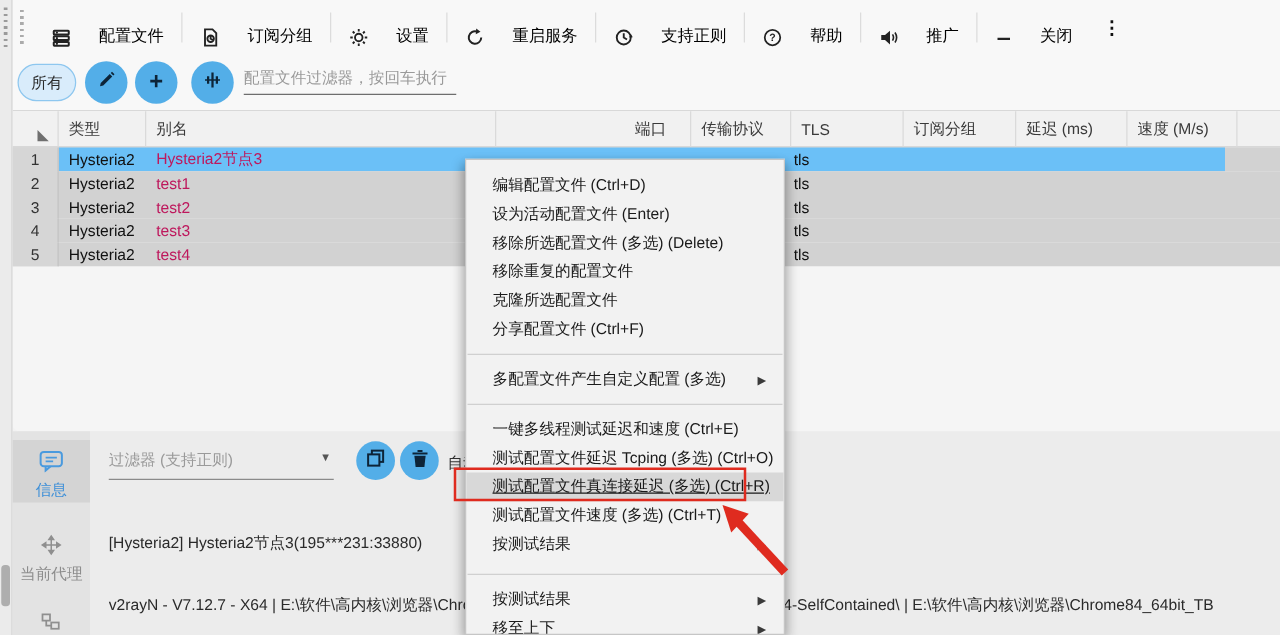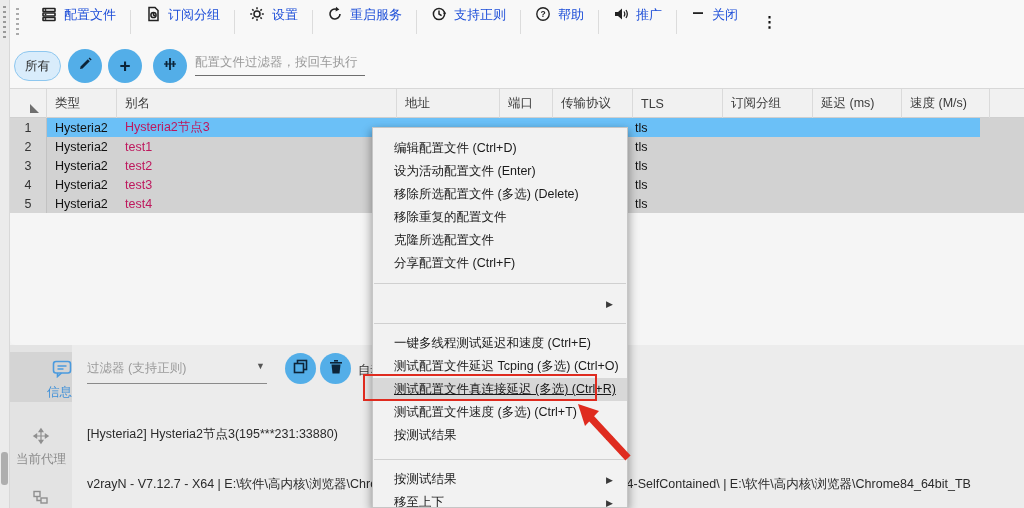--- a/index.html
+++ b/index.html
@@ -9,21 +9,21 @@
   
   .left-strip { position:absolute; left:0; top:0; width:10px; height:508px; background:#ebebeb; border-right:1px solid #d8d8d8; z-index:5; }
   .left-strip .gripper { position:absolute; left:3px; top:6px; width:3px; height:34px;
     background:repeating-linear-gradient(#9a9a9a 0 2px, transparent 2px 5px); }
   .left-thumb { position:absolute; left:1px; top:452px; width:7px; height:33px; background:#aeaeae; border-radius:3px; }
 
   
   .toolbar { position:absolute; left:10px; top:0; width:1014px; height:44px; background:#f8f8f8; display:flex; align-items:center; }
   .tb-gripper { width:3px; height:28px; margin:0 8px 0 6px;
     background:repeating-linear-gradient(#ababab 0 2px, transparent 2px 5px); }
-  .tb-item { display:flex; align-items:flex-start; gap:7px; padding:0 14px; height:32px; cursor:default; font-size:13px; color:#1d4ed8; }
+  .tb-item { display:flex; align-items:flex-end; gap:22px; padding:0 14px; height:32px; cursor:default; font-size:13px; color:#000000; }
   .tb-sep { width:1px; height:24px; background:#dcdcdc; }
   .tb-icon svg { display:block; }
   .tb-dots { font-size:15px; font-weight:bold; letter-spacing:0; padding:0 10px; color:#111; }
 
   
   .filterbar { position:absolute; left:10px; top:44px; width:1014px; height:44px; background:#f8f8f8; }
   .pill { position:absolute; left:4px; top:7px; width:47px; height:30px; border-radius:15px; background:#d9ecfb; border:1px solid #8ec7ef; font-size:12.5px; color:#2b2b2b; display:flex; align-items:center; justify-content:center; }
   .circle-btn { position:absolute; top:5px; width:34px; height:34px; border-radius:50%; background:#53aee8; display:flex; align-items:center; justify-content:center; color:#0d2438; }
   .circle-btn.edit { left:58px; }
   .circle-btn.add  { left:98px; font-size:19px; font-weight:bold; }
@@ -43,21 +43,21 @@
   .row .sel-band { position:absolute; left:37px; top:0; width:933px; height:19px; }
   .row.active .sel-band { background:#6bc0f7; }
   .row .typecell  { position:absolute; left:45px; top:0; height:19px; display:flex; align-items:center; color:#111; }
   .row .aliascell { position:absolute; left:115px; top:0; height:19px; display:flex; align-items:center; color:#be185d; }
   .row .tlscell   { position:absolute; left:625px; top:0; height:19px; display:flex; align-items:center; color:#111; }
 
   
   .bottom-panel { position:absolute; left:10px; top:345px; width:1014px; height:163px; background:#ececec; border-radius:6px 0 0 0; }
   .side-nav { position:absolute; left:0; top:0; width:62px; height:163px; background:#e3e3e3; }
   .side-item { position:absolute; left:0; width:62px; text-align:center; font-size:12.5px; }
-  .side-item.info { top:7px; height:50px; background:#d4d4d4; color:#3d8fd8; padding-top:8px;text-align:right; }
+  .side-item.info { top:7px; height:50px; background:#d4d4d4; color:#3d8fd8; padding-top:8px; }
   .side-item.proxy { top:82px; color:#8c8c8c; }
   .side-item .lbl { display:block; margin-top:3px; }
   .side-item svg { display:inline-block; }
   .side-item.netgrp { top:145px; color:#8c8c8c; }
 
   .log-toolbar { position:absolute; left:77px; top:10px; width:930px; height:36px; }
   .log-filter { position:absolute; left:0; top:2px; width:180px; border-bottom:1px solid #8a8a8a; color:#9a9a9a; font-size:12.5px; padding:3px 0 6px 0; }
   .log-filter .caret { position:absolute; right:2px; top:4px; font-size:9px; color:#555; }
   .log-btn { position:absolute; top:-2px; width:31px; height:31px; border-radius:50%; background:#53aee8; display:flex; align-items:center; justify-content:center; }
   .log-btn.copy { left:198px; }
@@ -224,21 +224,20 @@
   </div>
 </div>
 
 <div class="table-area">
   <div class="thead">
     <div class="th" style="left:0;width:37px;">
         <span class="corner-tri"></span>
       </div>
     <div class="th" style="left:37px;width:70px;">类型</div>
     <div class="th" style="left:107px;width:280px;">别名</div>
-    <div class="th" style="left:387px;width:103px;">地址</div>
     <div class="th" style="left:490px;width:53px;">端口</div>
     <div class="th" style="left:543px;width:80px;">传输协议</div>
     <div class="th" style="left:623px;width:90px;">TLS</div>
     <div class="th" style="left:713px;width:90px;">订阅分组</div>
     <div class="th" style="left:803px;width:89px;">延迟 (ms)</div>
     <div class="th" style="left:892px;width:88px;">速度 (M/s)</div>
   </div>
 
   <div class="rows">
     <div class="row active">
@@ -370,20 +369,21 @@
       <span>移除重复的配置文件</span>
     </div>
   <div class="mi">
       <span>克隆所选配置文件</span>
     </div>
   <div class="mi">
       <span>分享配置文件 (Ctrl+F)</span>
     </div>
   <div class="msep"></div>
   <div class="mi">
+      <span>多配置文件产生自定义配置 (多选)</span>
       <span class="sub">▶</span>
     </div>
   <div class="msep"></div>
   <div class="mi">
       <span>一键多线程测试延迟和速度 (Ctrl+E)</span>
     </div>
   <div class="mi">
       <span>测试配置文件延迟 Tcping (多选) (Ctrl+O)</span>
     </div>
   <div class="mi hover">

